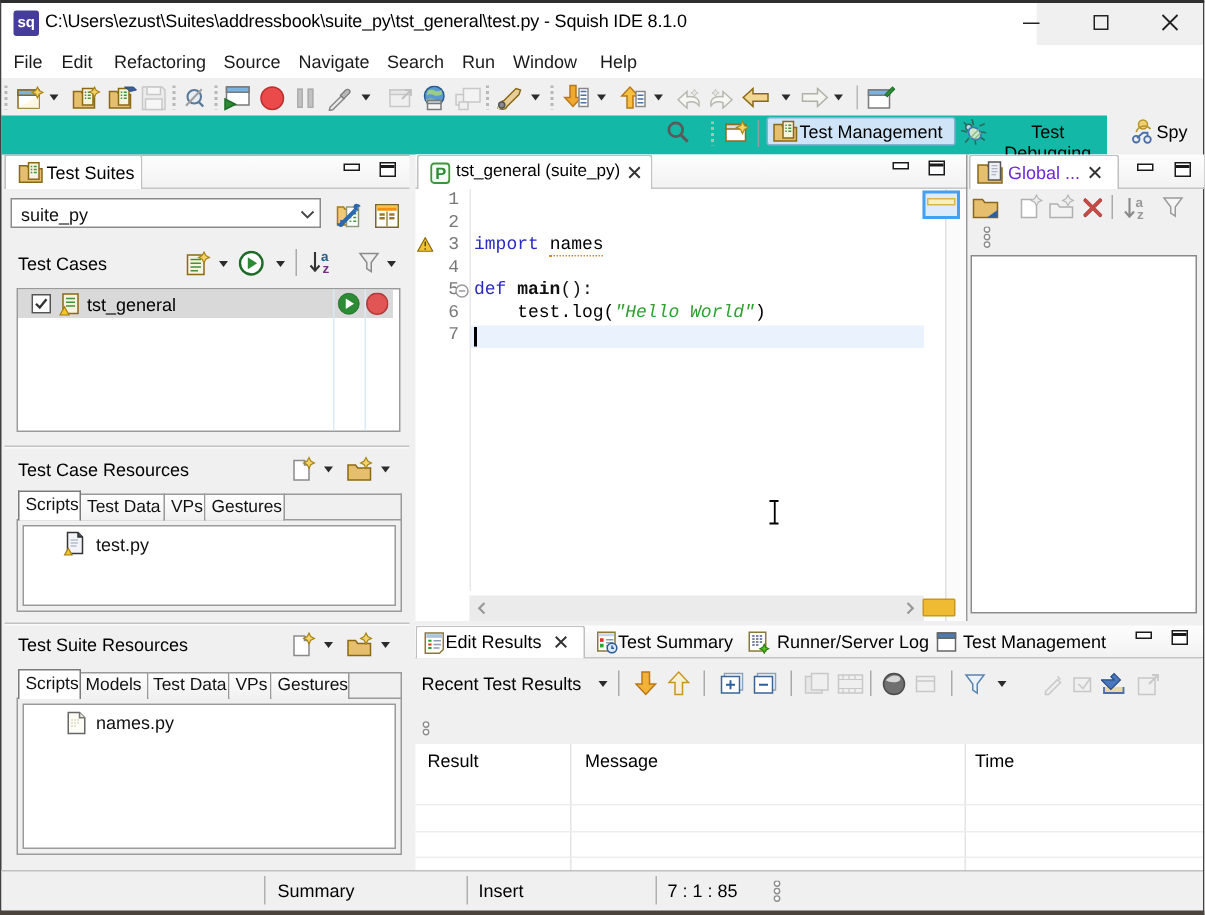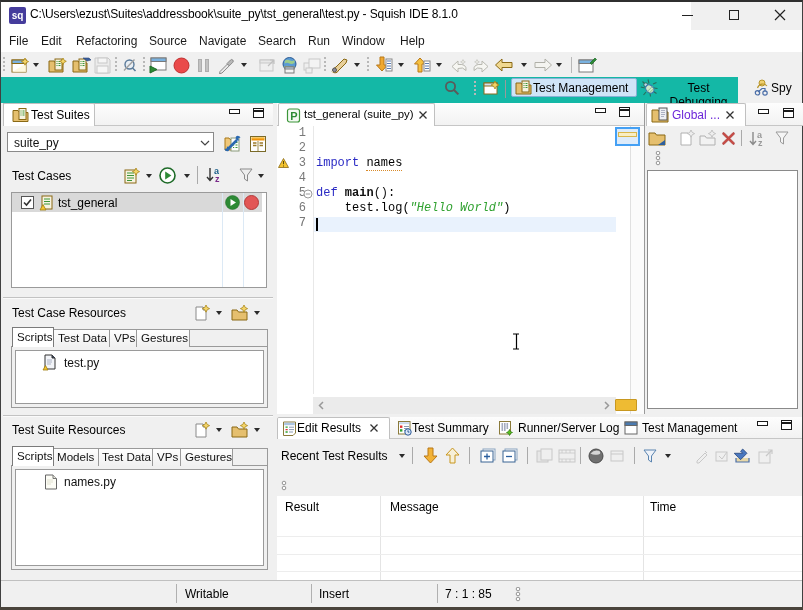--- a/index.html
+++ b/index.html
@@ -481,21 +481,21 @@
     <div class="abs" style="left:103px;top:0;width:1px;height:84px;background:#e4e4e4;"></div>
     <div class="abs" style="left:366px;top:0;width:1px;height:84px;background:#e4e4e4;"></div>
     <div class="abs" style="left:0;top:40px;width:525px;height:1px;background:#ededed;"></div>
     <div class="abs" style="left:0;top:58px;width:525px;height:1px;background:#ededed;"></div>
     <div class="abs" style="left:0;top:75px;width:525px;height:1px;background:#ededed;"></div>
   </div>
 </div>
 
 <div class="abs" style="left:1px;top:580px;width:801px;height:27px;background:#f0f0f0;border-top:1px solid #c0c0c0;">
   <div class="abs" style="left:175px;top:3px;width:1px;height:19px;background:#b0b0b0;"></div>
-  <div class="abs" style="left:184px;top:6px;color:#000;">Writable</div>
+  <div class="abs" style="left:184px;top:6px;color:#000;">Summary</div>
   <div class="abs" style="left:310px;top:3px;width:1px;height:19px;background:#b0b0b0;"></div>
   <div class="abs" style="left:318px;top:6px;color:#000;">Insert</div>
   <div class="abs" style="left:436px;top:3px;width:1px;height:19px;background:#b0b0b0;"></div>
   <div class="abs" style="left:444px;top:6px;color:#000;">7 : 1 : 85</div>
   <svg class="abs" style="left:514px;top:6px;" width="6" height="15" viewBox="0 0 6 15">
       <circle cx="3" cy="2" r="1.8" fill="#fdfdfd" stroke="#8a8a8a" stroke-width="0.9"></circle>
       <circle cx="3" cy="7" r="1.8" fill="#fdfdfd" stroke="#8a8a8a" stroke-width="0.9"></circle>
       <circle cx="3" cy="12" r="1.8" fill="#fdfdfd" stroke="#8a8a8a" stroke-width="0.9"></circle>
     </svg>
 </div>

